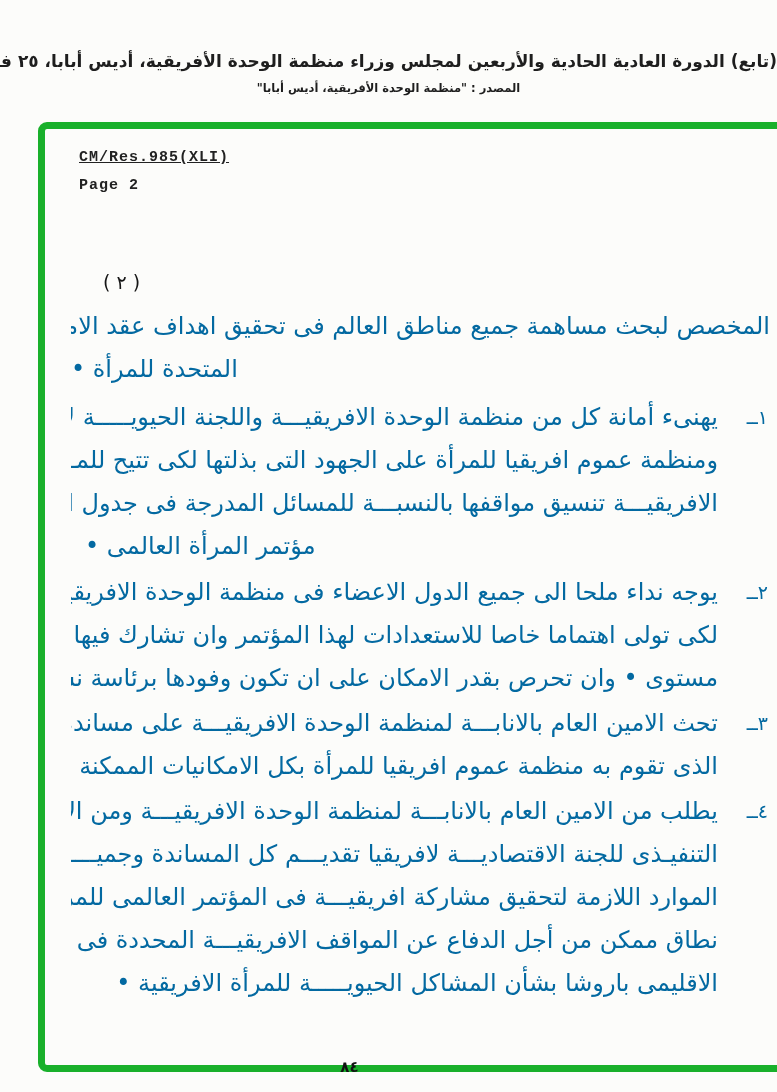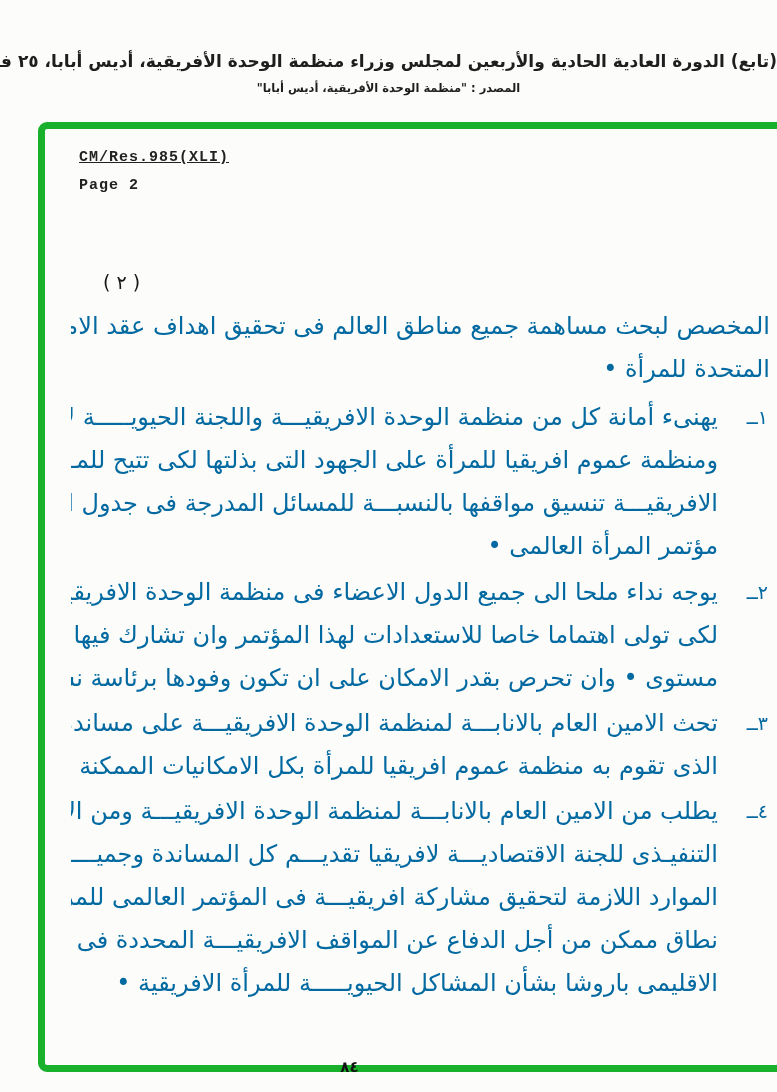--- a/index.html
+++ b/index.html
@@ -92,21 +92,21 @@
   .ln {
     direction: rtl;
     font-size: 24px;
     line-height: 43px;
     height: 43px;
     white-space: nowrap;
     overflow: hidden;
     text-align: right;
     color: #0369a1;
   }
-  .ln-end { text-align: right; }
+  .ln-end { text-align: left; }
   .items { direction: rtl; }
   .item {
     display: flex;
     flex-direction: row;   
     direction: rtl;
   }
   .item-num {
     flex: 0 0 50px;
     width: 50px;
     font-size: 19px;

